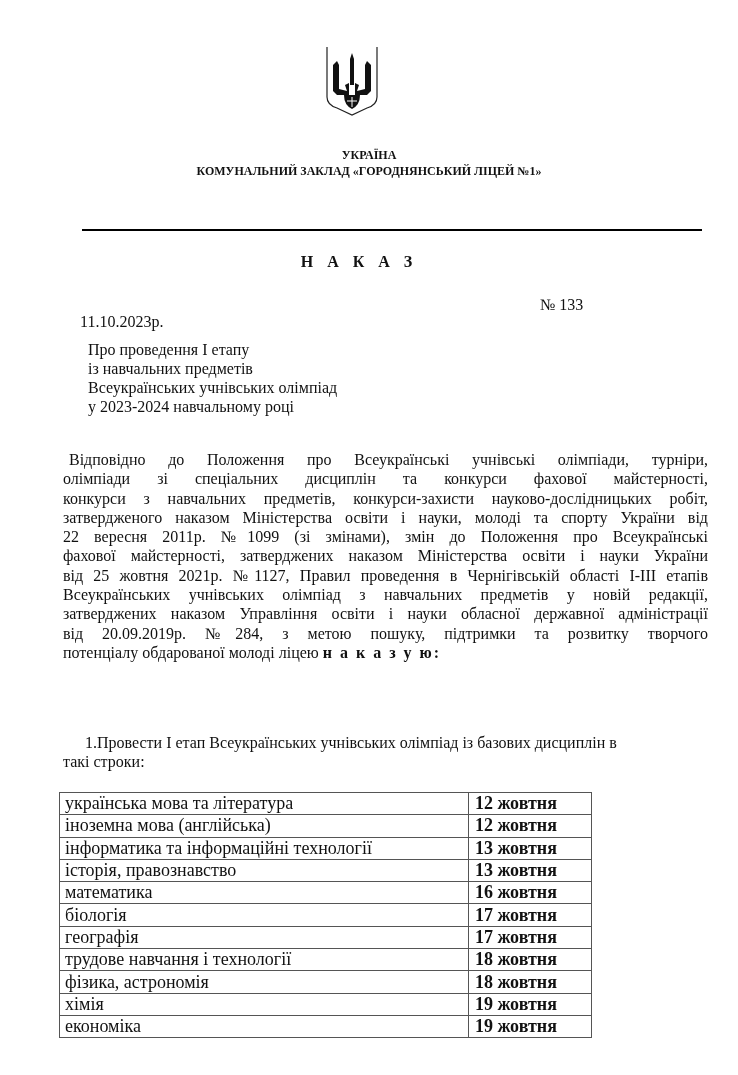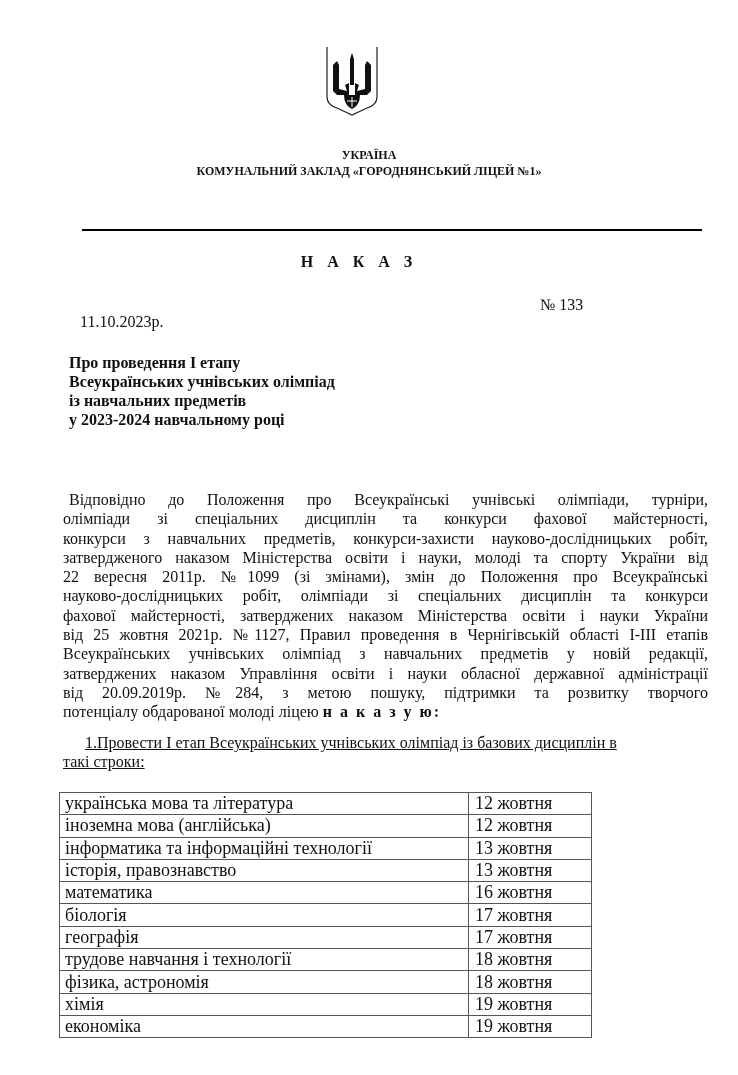--- a/index.html
+++ b/index.html
@@ -20,39 +20,39 @@
       left: 82px; top: 229px; width: 620px; height: 0;
       border-top: 2px solid #000;
     }
     .order-title {
       left: 14px; top: 253px; width: 690px; text-align: center;
       font-weight: bold; font-size: 16px; letter-spacing: 5px;
     }
     .date { left: 80px; top: 296px; font-size: 16px; margin-top: 17px; }
     .number { left: 540px; top: 296px; font-size: 16px; }
     .subject {
-      left: 69px; top: 340px; font-weight: bold; font-size: 16px; line-height: 19px; margin-top: 13px;
+      left: 88px; top: 340px; font-weight: normal; font-size: 16px; line-height: 19px;
     }
     .body-text {
       left: 80px; top: 450px; width: 628px; font-size: 16px; line-height: 19.3px;
       text-align: justify;
     }
     .body-text .line { display: block; text-align: justify; text-align-last: justify; white-space: nowrap; }
     .body-text .line.last { text-align-last: left; }
     .body-text .bold-spaced { font-weight: bold; letter-spacing: 2px; }
     .item1 { left: 80px; top: 732px; width: 628px; font-size: 16px; line-height: 19.3px; }
     .schedule {
       left: 59px; top: 792px; border-collapse: collapse; font-size: 18px;
     }
     .schedule td {
       border: 1px solid #555; padding: 0 5px; height: 21.3px; line-height: 21px;
       white-space: nowrap;
     }
     .schedule td.subj { width: 398px; }
-    .schedule td.date-cell { width: 111px; padding-left: 6px; }
+    .schedule td.date-cell { width: 111px; padding-left: 6px; font-weight: bold; }
   </style>
 </head>
 <body>
 
 <div class="abs crest">
   <svg viewBox="0 0 54 72">
     <path d="M2 2 V52 Q2 60 12 63 L27 70 L42 63 Q52 60 52 52 V2" fill="none" stroke="#222" stroke-width="1.2"></path>
     <path d="M27 8 L29 14 L29 40 L25 40 L25 14 Z" fill="#111"></path>
     <path d="M8 20 L12 16 L14 20 L14 44 L22 46 L20 40 L24 38 L24 50 L12 50 L8 46 Z" fill="#111"></path>
     <path d="M46 20 L42 16 L40 20 L40 44 L32 46 L34 40 L30 38 L30 50 L42 50 L46 46 Z" fill="#111"></path>
@@ -68,41 +68,40 @@
 
 <div class="abs rule"></div>
 
 <div class="abs order-title">Н А К А З</div>
 
 <div class="abs date">11.10.2023р.</div>
 <div class="abs number">№ 133</div>
 
 <div class="abs subject">
   <div>Про проведення І етапу</div>
+  <div>із навчальних предметів</div>
   <div>Всеукраїнських учнівських олімпіад</div>
-  <div>із навчальних предметів</div>
   <div>у 2023-2024 навчальному році</div>
 </div>
 
 <div class="abs body-text" style="left:63px; width:645px;">
-  <span class="line" style="padding-left:6px;margin-top:40px;">Відповідно до Положення про Всеукраїнські учнівські олімпіади, турніри,</span>
+  <span class="line" style="padding-left:6px;">Відповідно до Положення про Всеукраїнські учнівські олімпіади, турніри,</span>
   <span class="line">олімпіади зі спеціальних дисциплін та конкурси фахової майстерності,</span>
   <span class="line">конкурси з навчальних предметів, конкурси-захисти науково-дослідницьких робіт,</span>
   <span class="line">затвердженого наказом Міністерства освіти і науки, молоді та спорту України від</span>
   <span class="line">22 вересня 2011р. №1099 (зі змінами), змін до Положення про Всеукраїнські</span>
-  <span class="line">науково-дослідницьких робіт, олімпіади зі спеціальних дисциплін та конкурси</span>
   <span class="line">фахової майстерності, затверджених наказом Міністерства освіти і науки України</span>
   <span class="line">від 25 жовтня 2021р. №1127, Правил проведення в Чернігівській області І-ІІІ етапів</span>
   <span class="line">Всеукраїнських учнівських олімпіад з навчальних предметів у новій редакції,</span>
   <span class="line">затверджених наказом Управління освіти і науки обласної державної адміністрації</span>
   <span class="line">від 20.09.2019р. №284, з метою пошуку, підтримки та розвитку творчого</span>
   <span class="line last"><span>потенціалу обдарованої молоді ліцею </span><span class="bold-spaced">н а к а з у ю:</span></span>
 </div>
 
-<div class="abs item1" style="left:63px; top:733px; width:640px;text-decoration:underline;">
+<div class="abs item1" style="left:63px; top:733px; width:640px;">
   <span class="line" style="display:block; padding-left:22px; white-space:nowrap;">1.Провести І етап Всеукраїнських учнівських олімпіад із базових дисциплін в</span>
   <span style="display:block;">такі строки:</span>
 </div>
 
 <table class="abs schedule">
   <tbody id="schedule-body">
       <tr>
         <td class="subj">українська мова та література</td>
         <td class="date-cell">12 жовтня</td>
       </tr>

